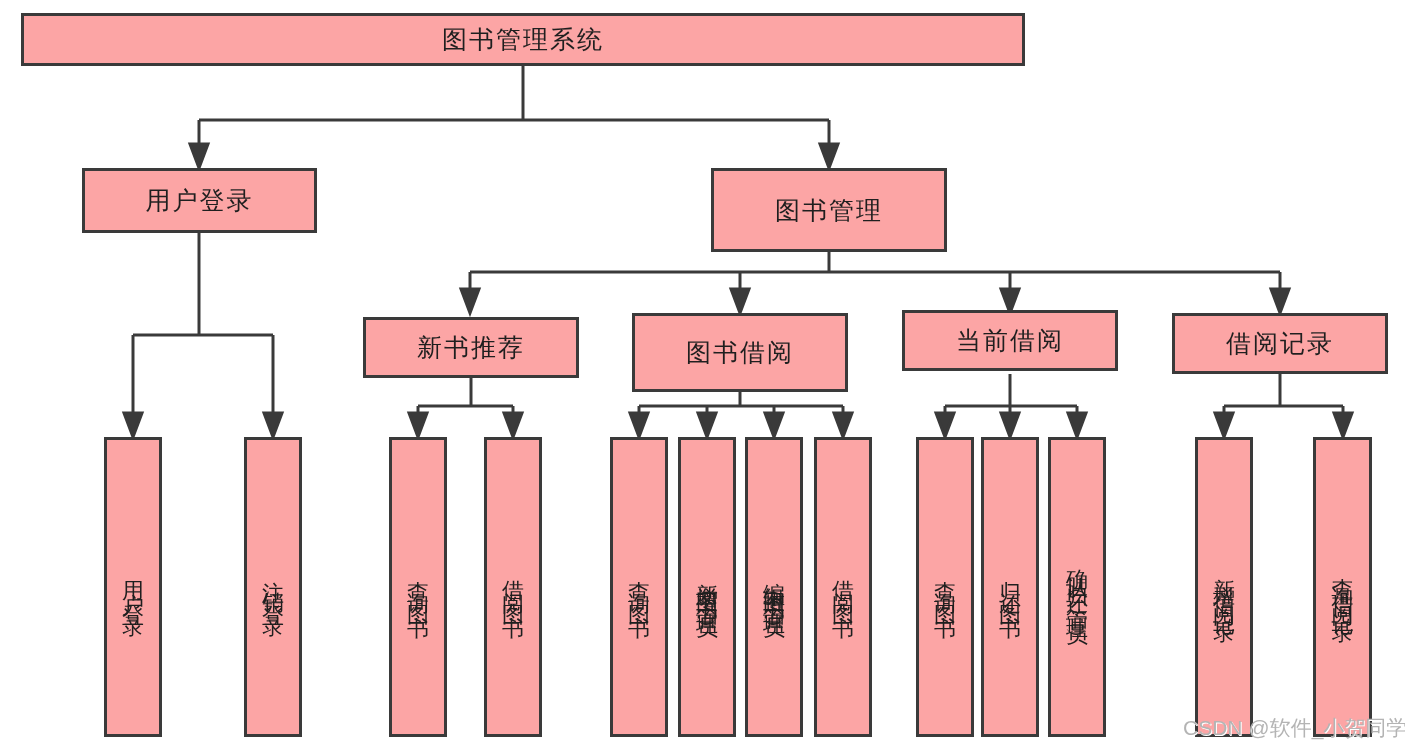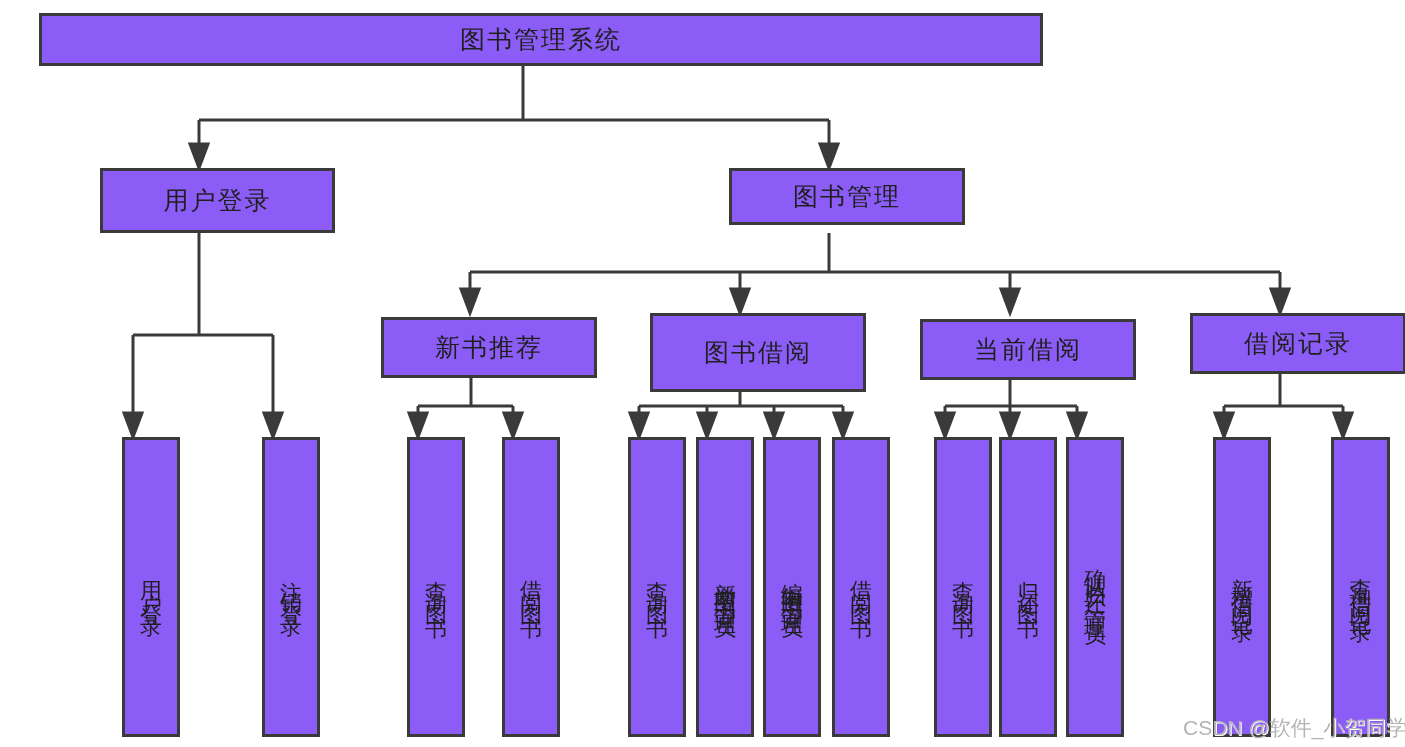--- a/index.html
+++ b/index.html
@@ -3,24 +3,23 @@
 <meta charset="utf-8">
 <style>
   html,body { margin:0; padding:0; background:#ffffff; }
   #stage {
     position:relative; width:1405px; height:747px; background:#ffffff;
     font-family:"Liberation Sans","DejaVu Sans",sans-serif; color:#1f1f1f;
     overflow:hidden;
   }
   #wires { position:absolute; left:0; top:0; width:1405px; height:747px; }
   .node {
-    position:absolute; box-sizing:border-box; background:#8b5cf6;
+    position:absolute; box-sizing:border-box; background:#fca5a5;
     border:3px solid #3a3a3a; display:flex; align-items:center; justify-content:center;
     z-index:2;
-    margin-left:18px;
   }
   .h-node span { font-size:25px; letter-spacing:2px; white-space:nowrap; }
   .v-node span {
     writing-mode:vertical-rl; text-orientation:mixed;
     font-size:22px; line-height:1; white-space:nowrap;
   }
   .sp4  span { letter-spacing:12px; }
   .sp6  span { letter-spacing:9px; }
   .sp9  span { letter-spacing:8px; }
   .sp10 span { letter-spacing:5px; }
@@ -113,31 +112,31 @@
     </g>
   </svg>
 
   <div class="node h-node" style="left:21px;top:13px;width:1004px;height:53px">
     <span>图书管理系统</span>
   </div>
 
   <div class="node h-node" style="left:82px;top:168px;width:235px;height:65px">
     <span>用户登录</span>
   </div>
-  <div class="node h-node" style="left:711px;top:168px;width:236px;height:57px">
+  <div class="node h-node" style="left:711px;top:168px;width:236px;height:84px">
     <span>图书管理</span>
   </div>
 
   <div class="node h-node" style="left:363px;top:317px;width:216px;height:61px">
     <span>新书推荐</span>
   </div>
   <div class="node h-node" style="left:632px;top:313px;width:216px;height:79px">
     <span>图书借阅</span>
   </div>
-  <div class="node h-node" style="left:902px;top:319px;width:216px;height:61px">
+  <div class="node h-node" style="left:902px;top:310px;width:216px;height:61px">
     <span>当前借阅</span>
   </div>
   <div class="node h-node" style="left:1172px;top:313px;width:216px;height:61px">
     <span>借阅记录</span>
   </div>
 
   <div class="node v-node sp4" style="left:104px;top:437px;width:58px;height:300px">
     <span>用户登录</span>
   </div>
   <div class="node v-node sp4" style="left:244px;top:437px;width:58px;height:300px">

